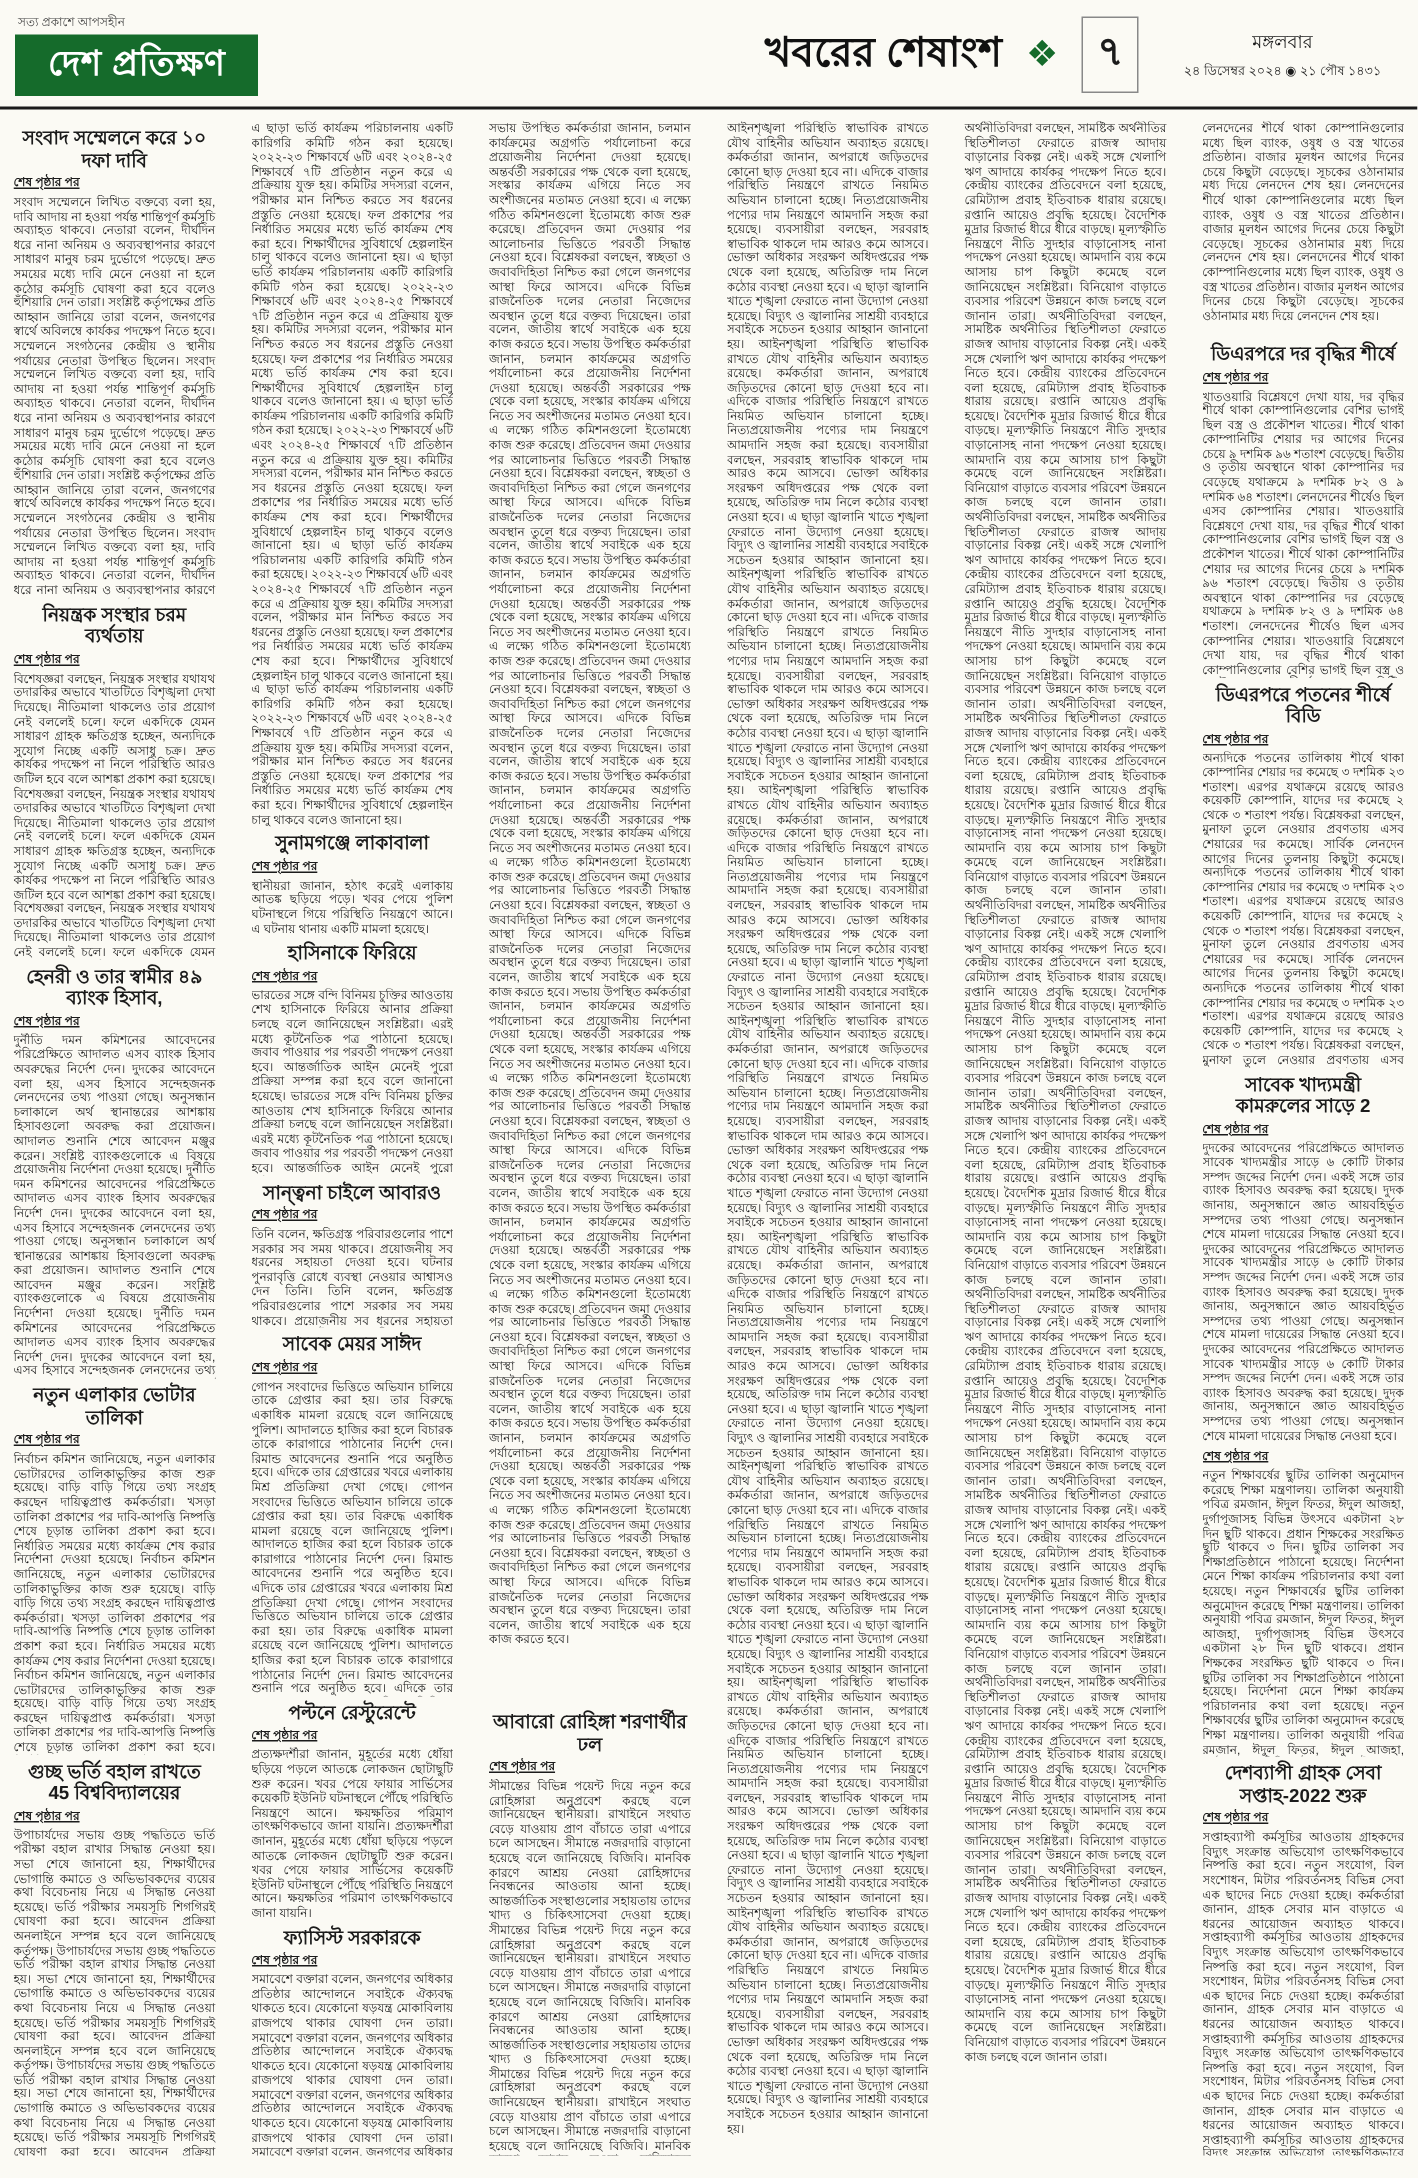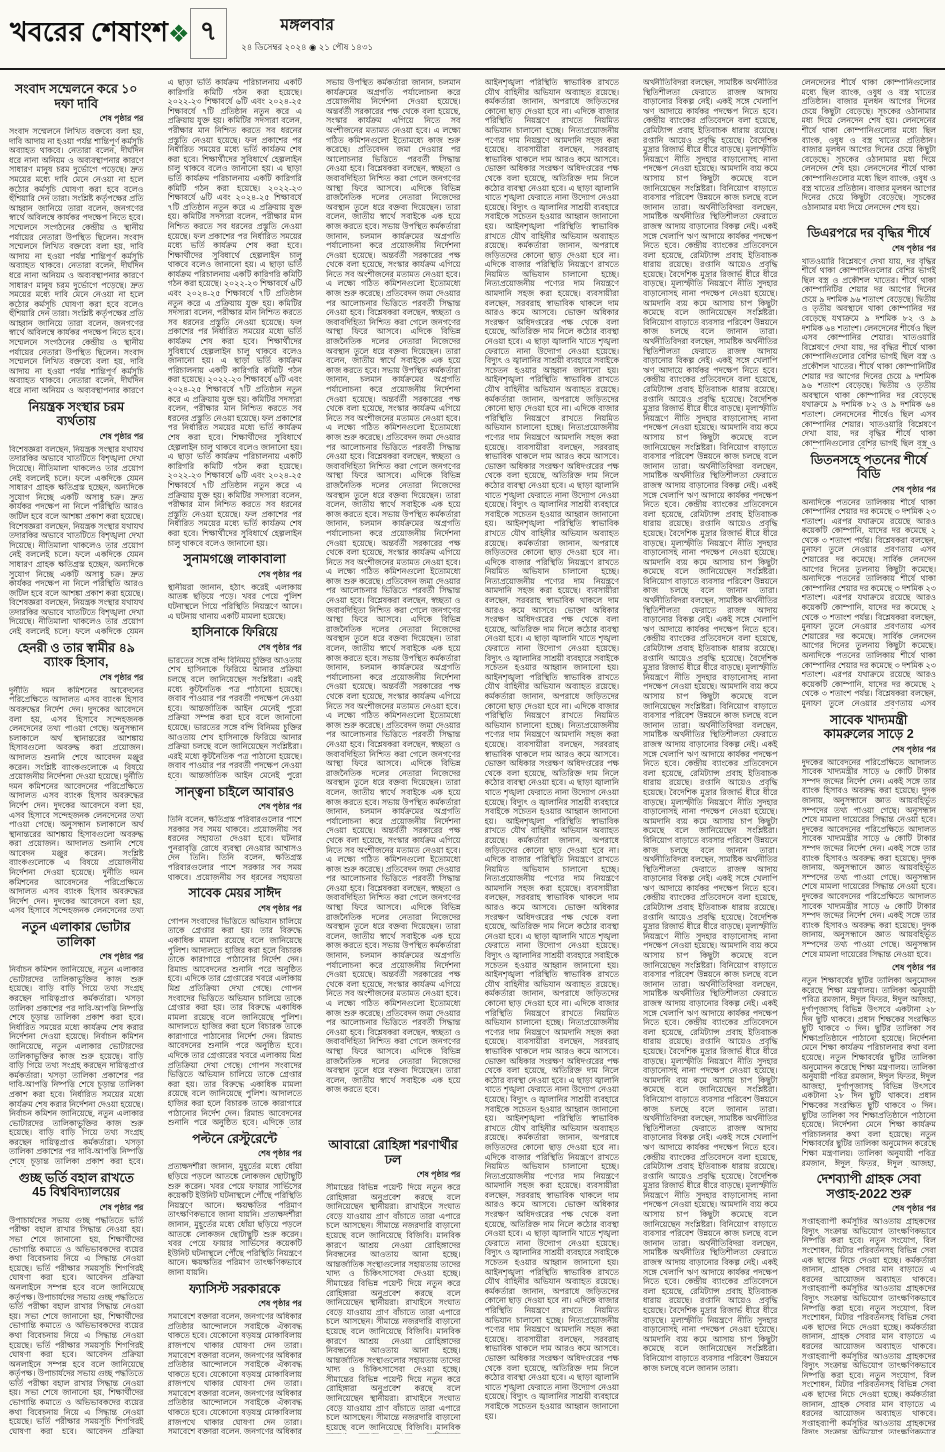--- a/index.html
+++ b/index.html
@@ -13,38 +13,44 @@
   }
   .header {
     display:flex; justify-content:space-between; align-items:flex-end;
     padding:8px 10px 7px; border-bottom:2px solid #1b1b1b;
   }
   .mast-left .tagline { font-size:8px; color:#444; margin:0 0 2px 2px; }
   .mast-box {
     background:var(--green); color:#fff; font-weight:bold;
     font-size:23px; line-height:1; padding:8px 22px 10px; letter-spacing:.5px;
   }
-  .mast-right { display:flex; align-items:center; padding-bottom:2px; }
+  .mast-right { display:flex; align-items:center; gap:16px; padding-bottom:2px; }
   .section-title { font-size:27px; font-weight:bold; color:#111; }
   .emblem { font-size:24px; color:var(--green); line-height:1; }
   .page-no { border:1.5px solid #888; padding:1px 9px 3px; font-size:27px; font-weight:bold; }
   .date-block { text-align:center; min-width:160px; }
-  .day { font-size:16px; font-weight:bold; }
+  .day { font-size:12px; font-weight:normal; }
   .dateline { font-size:8.5px; margin-top:2px; }
   .columns { display:flex; gap:24px; padding:8px 9px 0; height:1364px; overflow:hidden; }
   .col { flex:1 1 0; min-width:0; overflow:hidden; }
   article { margin-bottom:2px; }
   .headline { font-size:12.5px; line-height:14.5px; font-weight:bold; text-align:center; margin:4px 2px 1px; }
-  .cont { font-size:8px; font-weight:bold; text-align:right; margin-bottom:2px; }
+  .cont { font-size:8px; font-weight:bold; text-align:left; margin-bottom:2px;text-decoration:underline; }
   .body { font-size:8px; line-height:9.6px; text-align:justify; overflow:hidden; word-break:break-word; }
 </style>
 </head>
 <body>
 
 <header class="header">
+  <div class="mast-left">
+    <div class="tagline">সত্য প্রকাশে আপসহীন</div>
+    <div class="mast-box">
+      <span>দেশ প্রতিক্ষণ</span>
+    </div>
+  </div>
   <div class="mast-right">
     <div class="section-title">খবরের শেষাংশ</div>
     <div class="emblem">❖</div>
     <div class="page-no">৭</div>
     <div class="date-block">
       <div class="day">মঙ্গলবার</div>
       <div class="dateline">২৪ ডিসেম্বর ২০২৪ ◉ ২১ পৌষ ১৪৩১</div>
     </div>
   </div>
 </header>
@@ -135,21 +141,21 @@
     <div class="col">
       <article>
         <p class="body" style="height: 144px;">লেনদেনের শীর্ষে থাকা কোম্পানিগুলোর মধ্যে ছিল ব্যাংক, ওষুধ ও বস্ত্র খাতের প্রতিষ্ঠান। বাজার মূলধন আগের দিনের চেয়ে কিছুটা বেড়েছে। সূচকের ওঠানামার মধ্য দিয়ে লেনদেন শেষ হয়। লেনদেনের শীর্ষে থাকা কোম্পানিগুলোর মধ্যে ছিল ব্যাংক, ওষুধ ও বস্ত্র খাতের প্রতিষ্ঠান। বাজার মূলধন আগের দিনের চেয়ে কিছুটা বেড়েছে। সূচকের ওঠানামার মধ্য দিয়ে লেনদেন শেষ হয়। লেনদেনের শীর্ষে থাকা কোম্পানিগুলোর মধ্যে ছিল ব্যাংক, ওষুধ ও বস্ত্র খাতের প্রতিষ্ঠান। বাজার মূলধন আগের দিনের চেয়ে কিছুটা বেড়েছে। সূচকের ওঠানামার মধ্য দিয়ে লেনদেন শেষ হয়।</p>
       </article>
       <article>
         <h2 class="headline">ডিএরপরে দর বৃদ্ধির শীর্ষে</h2>
         <div class="cont">শেষ পৃষ্ঠার পর</div>
         <p class="body" style="height: 192px;">খাতওয়ারি বিশ্লেষণে দেখা যায়, দর বৃদ্ধির শীর্ষে থাকা কোম্পানিগুলোর বেশির ভাগই ছিল বস্ত্র ও প্রকৌশল খাতের। শীর্ষে থাকা কোম্পানিটির শেয়ার দর আগের দিনের চেয়ে ৯ দশমিক ৯৬ শতাংশ বেড়েছে। দ্বিতীয় ও তৃতীয় অবস্থানে থাকা কোম্পানির দর বেড়েছে যথাক্রমে ৯ দশমিক ৮২ ও ৯ দশমিক ৬৪ শতাংশ। লেনদেনের শীর্ষেও ছিল এসব কোম্পানির শেয়ার। খাতওয়ারি বিশ্লেষণে দেখা যায়, দর বৃদ্ধির শীর্ষে থাকা কোম্পানিগুলোর বেশির ভাগই ছিল বস্ত্র ও প্রকৌশল খাতের। শীর্ষে থাকা কোম্পানিটির শেয়ার দর আগের দিনের চেয়ে ৯ দশমিক ৯৬ শতাংশ বেড়েছে। দ্বিতীয় ও তৃতীয় অবস্থানে থাকা কোম্পানির দর বেড়েছে যথাক্রমে ৯ দশমিক ৮২ ও ৯ দশমিক ৬৪ শতাংশ। লেনদেনের শীর্ষেও ছিল এসব কোম্পানির শেয়ার। খাতওয়ারি বিশ্লেষণে দেখা যায়, দর বৃদ্ধির শীর্ষে থাকা কোম্পানিগুলোর বেশির ভাগই ছিল বস্ত্র ও প্রকৌশল খাতের। শীর্ষে থাকা কোম্পানিটির শেয়ার দর আগের দিনের চেয়ে ৯ দশমিক ৯৬ শতাংশ বেড়েছে। দ্বিতীয় ও তৃতীয় অবস্থানে থাকা কোম্পানির দর বেড়েছে যথাক্রমে ৯ দশমিক ৮২ ও ৯ দশমিক ৬৪ শতাংশ। লেনদেনের শীর্ষেও ছিল এসব কোম্পানির শেয়ার।</p>
       </article>
       <article>
-        <h2 class="headline">ডিতনসহে পতনের শীর্ষে বিডি</h2>
+        <h2 class="headline">ডিএরপরে পতনের শীর্ষে বিডি</h2>
         <div class="cont">শেষ পৃষ্ঠার পর</div>
         <p class="body" style="height: 211.2px;">অন্যদিকে পতনের তালিকায় শীর্ষে থাকা কোম্পানির শেয়ার দর কমেছে ৩ দশমিক ২৩ শতাংশ। এরপর যথাক্রমে রয়েছে আরও কয়েকটি কোম্পানি, যাদের দর কমেছে ২ থেকে ৩ শতাংশ পর্যন্ত। বিশ্লেষকরা বলছেন, মুনাফা তুলে নেওয়ার প্রবণতায় এসব শেয়ারের দর কমেছে। সার্বিক লেনদেন আগের দিনের তুলনায় কিছুটা কমেছে। অন্যদিকে পতনের তালিকায় শীর্ষে থাকা কোম্পানির শেয়ার দর কমেছে ৩ দশমিক ২৩ শতাংশ। এরপর যথাক্রমে রয়েছে আরও কয়েকটি কোম্পানি, যাদের দর কমেছে ২ থেকে ৩ শতাংশ পর্যন্ত। বিশ্লেষকরা বলছেন, মুনাফা তুলে নেওয়ার প্রবণতায় এসব শেয়ারের দর কমেছে। সার্বিক লেনদেন আগের দিনের তুলনায় কিছুটা কমেছে। অন্যদিকে পতনের তালিকায় শীর্ষে থাকা কোম্পানির শেয়ার দর কমেছে ৩ দশমিক ২৩ শতাংশ। এরপর যথাক্রমে রয়েছে আরও কয়েকটি কোম্পানি, যাদের দর কমেছে ২ থেকে ৩ শতাংশ পর্যন্ত। বিশ্লেষকরা বলছেন, মুনাফা তুলে নেওয়ার প্রবণতায় এসব শেয়ারের দর কমেছে। সার্বিক লেনদেন আগের দিনের তুলনায় কিছুটা কমেছে।</p>
       </article>
       <article>
         <h2 class="headline">সাবেক খাদ্যমন্ত্রী কামরুলের সাড়ে 2</h2>
         <div class="cont">শেষ পৃষ্ঠার পর</div>
         <p class="body" style="height: 201.6px;">দুদকের আবেদনের পরিপ্রেক্ষিতে আদালত সাবেক খাদ্যমন্ত্রীর সাড়ে ৬ কোটি টাকার সম্পদ জব্দের নির্দেশ দেন। একই সঙ্গে তার ব্যাংক হিসাবও অবরুদ্ধ করা হয়েছে। দুদক জানায়, অনুসন্ধানে জ্ঞাত আয়বহির্ভূত সম্পদের তথ্য পাওয়া গেছে। অনুসন্ধান শেষে মামলা দায়েরের সিদ্ধান্ত নেওয়া হবে। দুদকের আবেদনের পরিপ্রেক্ষিতে আদালত সাবেক খাদ্যমন্ত্রীর সাড়ে ৬ কোটি টাকার সম্পদ জব্দের নির্দেশ দেন। একই সঙ্গে তার ব্যাংক হিসাবও অবরুদ্ধ করা হয়েছে। দুদক জানায়, অনুসন্ধানে জ্ঞাত আয়বহির্ভূত সম্পদের তথ্য পাওয়া গেছে। অনুসন্ধান শেষে মামলা দায়েরের সিদ্ধান্ত নেওয়া হবে। দুদকের আবেদনের পরিপ্রেক্ষিতে আদালত সাবেক খাদ্যমন্ত্রীর সাড়ে ৬ কোটি টাকার সম্পদ জব্দের নির্দেশ দেন। একই সঙ্গে তার ব্যাংক হিসাবও অবরুদ্ধ করা হয়েছে। দুদক জানায়, অনুসন্ধানে জ্ঞাত আয়বহির্ভূত সম্পদের তথ্য পাওয়া গেছে। অনুসন্ধান শেষে মামলা দায়েরের সিদ্ধান্ত নেওয়া হবে।</p>
       </article>
       <article>
         <div class="cont">শেষ পৃষ্ঠার পর</div>

